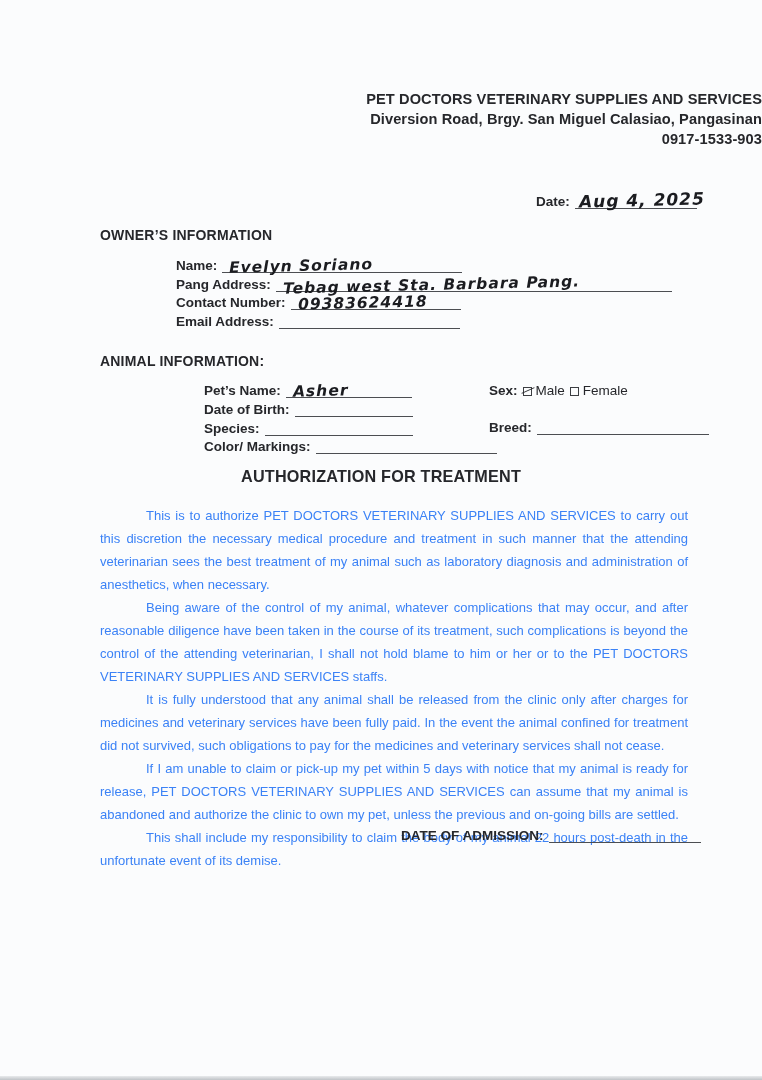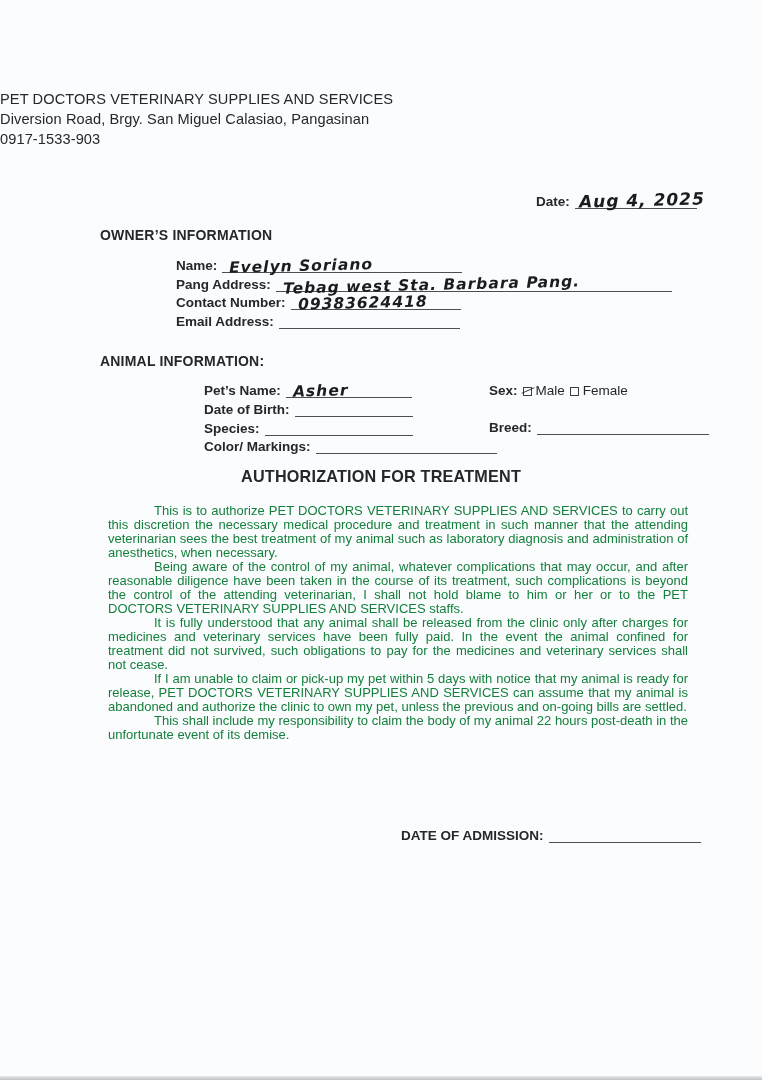--- a/index.html
+++ b/index.html
@@ -10,21 +10,21 @@
     font-family: "Liberation Sans", sans-serif;
     color: #26272b;
     overflow: hidden;
   }
   .scan-bottom-edge {
     position: absolute; left: 0; right: 0; bottom: 0; height: 4px;
     background: linear-gradient(to bottom, #e8eaec, #bfc3c7);
   }
 
   
-  .header { position: absolute; top: 89px; left: 0; right: 0; text-align: left; font-weight: normal; }
+  .header { position: absolute; top: 89px; left: 0; right: 0; text-align: right; font-weight: bold; }
   .header .h-line { font-size: 14.6px; line-height: 20px; letter-spacing: .1px; }
 
   
   .lbl { font-weight: bold; font-size: 13.5px; padding-left: 28px; }
   .uline {
     display: inline-block; position: relative;
     border-bottom: 1.4px solid #4c4e52; height: 15px;
     vertical-align: -3px; margin-left: 5px;
   }
   .hw {
@@ -73,22 +73,22 @@
   }
   .cb[data-checked="true"]::before {
     content: ""; position: absolute; left: -3px; top: 2px; width: 14px;
     border-top: 1.7px solid #2a2c30; transform: rotate(-24deg);
   }
 
   
   .auth-title { position: absolute; top: 467px; left: 0; right: 0; text-align: center; font-size: 16.2px; font-weight: bold; letter-spacing: .2px; }
   .auth-body { position: absolute; top: 504px; left: 100px; width: 588px; }
   .auth-body p {
-    font-size: 13px; line-height: 14px; text-align: justify;
-    text-indent: 46px; color: #15803d; margin-left: 8px;
+    font-size: 13px; line-height: 23px; text-align: justify;
+    text-indent: 46px; color: #3b82f6;
   }
 
   
   .footer { position: absolute; top: 826px; left: 100px; width: 590px; }
   .signed-group { position: relative; display: inline-block; }
   .signed-caption { font-weight: bold; font-size: 13.3px; margin: 3px 0 0 48px; }
   .signature-svg { position: absolute; left: 58px; top: -26px; pointer-events: none; }
   .admission-group { position: absolute; left: 273px; top: 0; white-space: nowrap; }
 </style>
 </head>

